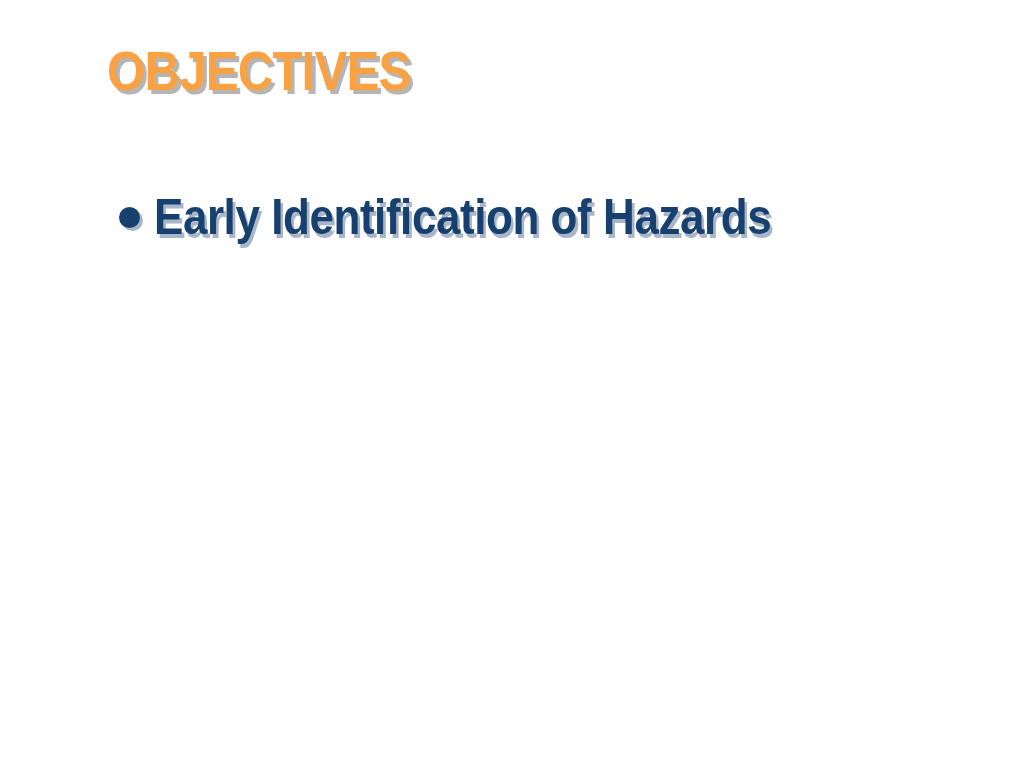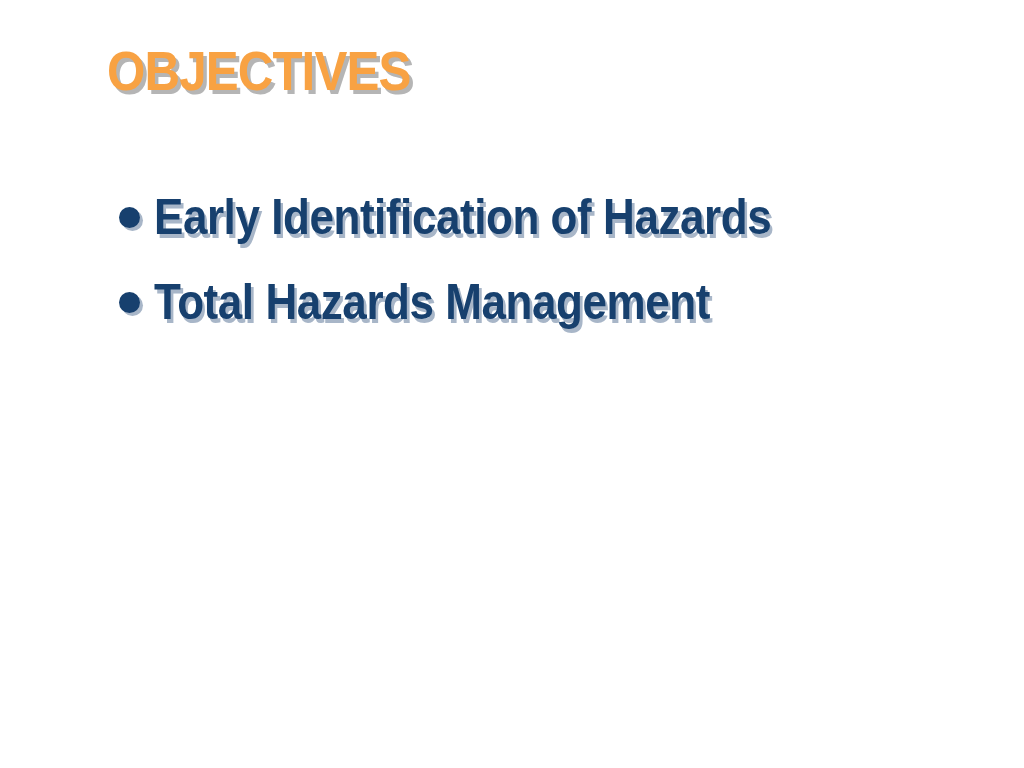--- a/index.html
+++ b/index.html
@@ -76,19 +76,15 @@
 
 <main class="slide">
 
   <h1 class="slide-title">OBJECTIVES</h1>
 
   <ul class="bullet-list">
     <li class="bullet-item">
       <span class="bullet-dot"></span>
       <span class="bullet-text">Early Identification of Hazards</span>
     </li>
-    <li class="bullet-item">
-      <span class="bullet-dot"></span>
-      <span class="bullet-text">Total Hazards Management</span>
-    </li>
   </ul>
 
 </main>
 
 </body></html>

